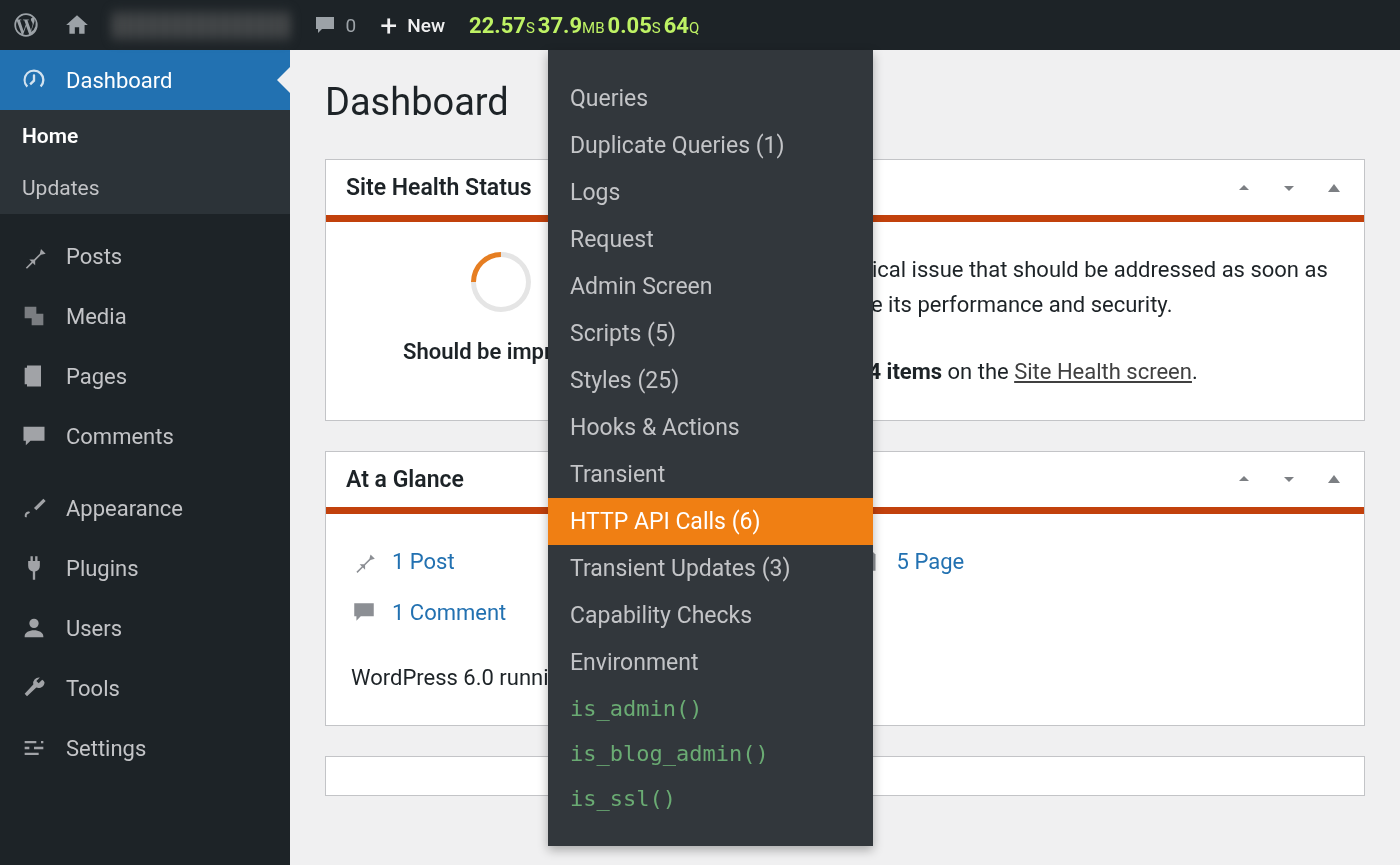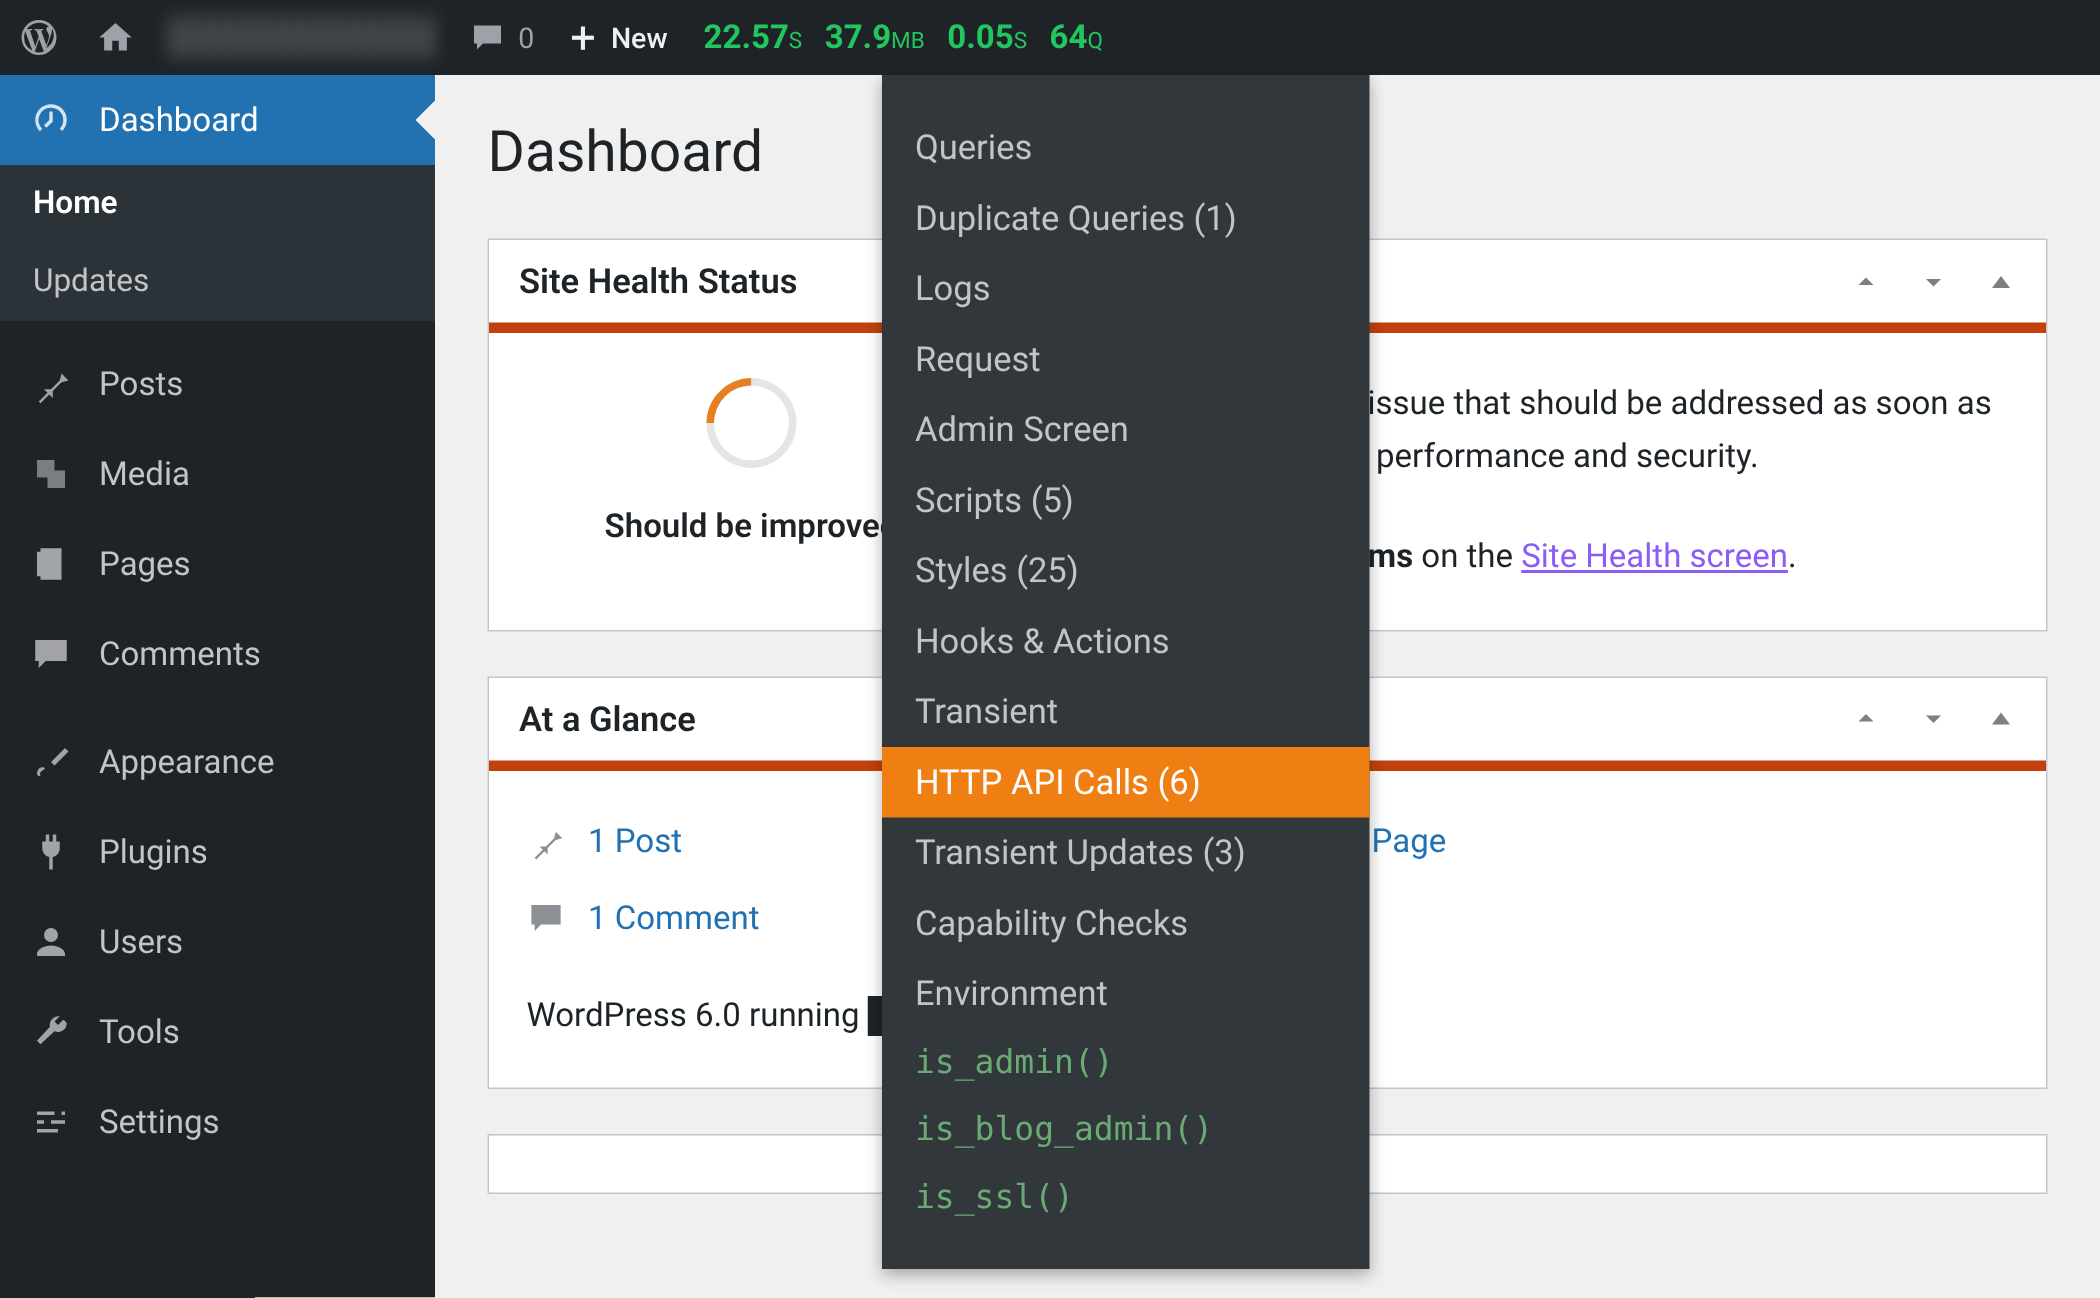--- a/index.html
+++ b/index.html
@@ -8,21 +8,21 @@
 
 .adminbar { height:50px; background:#1d2327; display:flex; align-items:center; color:#c3c4c7; font-size:19px; position:relative; z-index:50; }
 .adminbar>* { display:flex; align-items:center; height:100%; padding:0 12px; }
 .adminbar .wp-logo svg { width:28px; height:28px; fill:#9ca2a7; }
 .adminbar .home svg { width:26px; height:26px; fill:#9ca2a7; }
 .adminbar .site-name { letter-spacing:1px; filter:blur(6px); }
 .adminbar .comments { gap:8px; color:#9ca2a7;}
 .adminbar .comments svg{ width:26px;height:24px;fill:#9ca2a7;}
 .adminbar .new-btn { gap:10px; font-weight:500; color:#f0f0f1;}
 .adminbar .plus { font-size:30px; font-weight:400; color:#f0f0f1; }
-.adminbar .qm-stats { color:#22c55e; font-feature-settings:"tnum"; gap:15px; font-size:22px; font-weight:400;}
+.adminbar .qm-stats { color:#bef264; font-feature-settings:"tnum"; gap:3px; font-size:22px; font-weight:400;}
 .adminbar .qm-stats span small{ font-size:15px; text-transform:uppercase;}
 
 
 .admin-sidebar { width:290px; background:#1d2327; color:#c3c4c7; position:absolute; top:50px; bottom:0; left:0; padding-top:0; font-size:22px;}
 .menu-item { display:flex; align-items:center; gap:18px; padding:16px 20px; cursor:pointer; color:#c3c4c7;}
 .menu-item.current { background:#2271b1; color:#fff; position:relative;}
 .menu-item.current::after{ content:""; position:absolute; right:-1px; top:50%; transform:translateY(-50%); border:14px solid transparent; border-right-color:#f0f0f1;}
 .menu-item .ic { width:28px; height:28px; fill:currentColor; opacity:.8;}
 .submenu { background:#2c3338; }
 .submenu .sub-item{ padding:14px 20px 14px 22px; font-size:21px; color:#c3c4c7; cursor:pointer;}
@@ -38,32 +38,32 @@
 .postbox-header h2{ font-size:23px; font-weight:600; color:#1d2327;}
 .postbox-controls{ display:flex; gap:25px; align-items:center;}
 .postbox-controls svg{ width:20px; height:20px; fill:#7c7f83; cursor:pointer;}
 .postbox-inside{ padding:30px 25px; font-size:22px; color:#1d2327; line-height:1.6;}
 
 .sh-wrap{ display:flex; gap:40px; align-items:flex-start;}
 .sh-left{ flex:0 0 300px; text-align:center;}
 .sh-gauge{ width:60px; height:60px; border:5px solid #e5e5e5; border-top-color:#e67e22; border-radius:50%; margin:0 auto 22px; transform:rotate(-45deg);}
 .sh-caption{ font-weight:600; font-size:22px;}
 .sh-right{ flex:1;}
-.sh-right a{ color:#8b5cf6; text-decoration:underline;}
+.sh-right a{ color:#404040; text-decoration:underline;}
 .sh-right b{font-weight:700;}
 .sh-take{ margin-top:32px;}
 
 .glance-grid{ display:flex; flex-wrap:wrap; gap:16px 60px;}
 .glance-item{ display:flex; align-items:center; gap:15px; flex:0 0 45%;}
 .glance-item svg{ width:26px; height:26px; fill:#8c8f94;}
 .glance-item a{ color:#2271b1; text-decoration:none; font-size:22px;}
 .glance-note{ margin-top:30px; font-size:22px; color:#1d2327;}
 
 
-.qm-dropdown{ position:absolute; left:588px; top:50px; width:325px; background:#32373c; color:#c3c4c7; z-index:100; padding:25px 0; box-shadow:0 4px 10px rgba(0,0,0,.3);}
+.qm-dropdown{ position:absolute; left:548px; top:50px; width:325px; background:#32373c; color:#c3c4c7; z-index:100; padding:25px 0; box-shadow:0 4px 10px rgba(0,0,0,.3);}
 .qm-item{ padding:10px 22px; font-size:23px; cursor:pointer; color:#c3c4c7;}
 .qm-item.highlight{ background:#f07f13; color:#fff;}
 .qm-item.code{ color:#6aab73; font-family:Menlo,Consolas,monospace; font-size:22px;}
 
 .redact{position:relative;}
 .redact::after{content:"";position:absolute;inset:-2px 0;background:repeating-linear-gradient(90deg,#666 0 6px,#1d2327 6px 12px);border-radius:2px;}
 </style>
 </head>
 <body>
 

